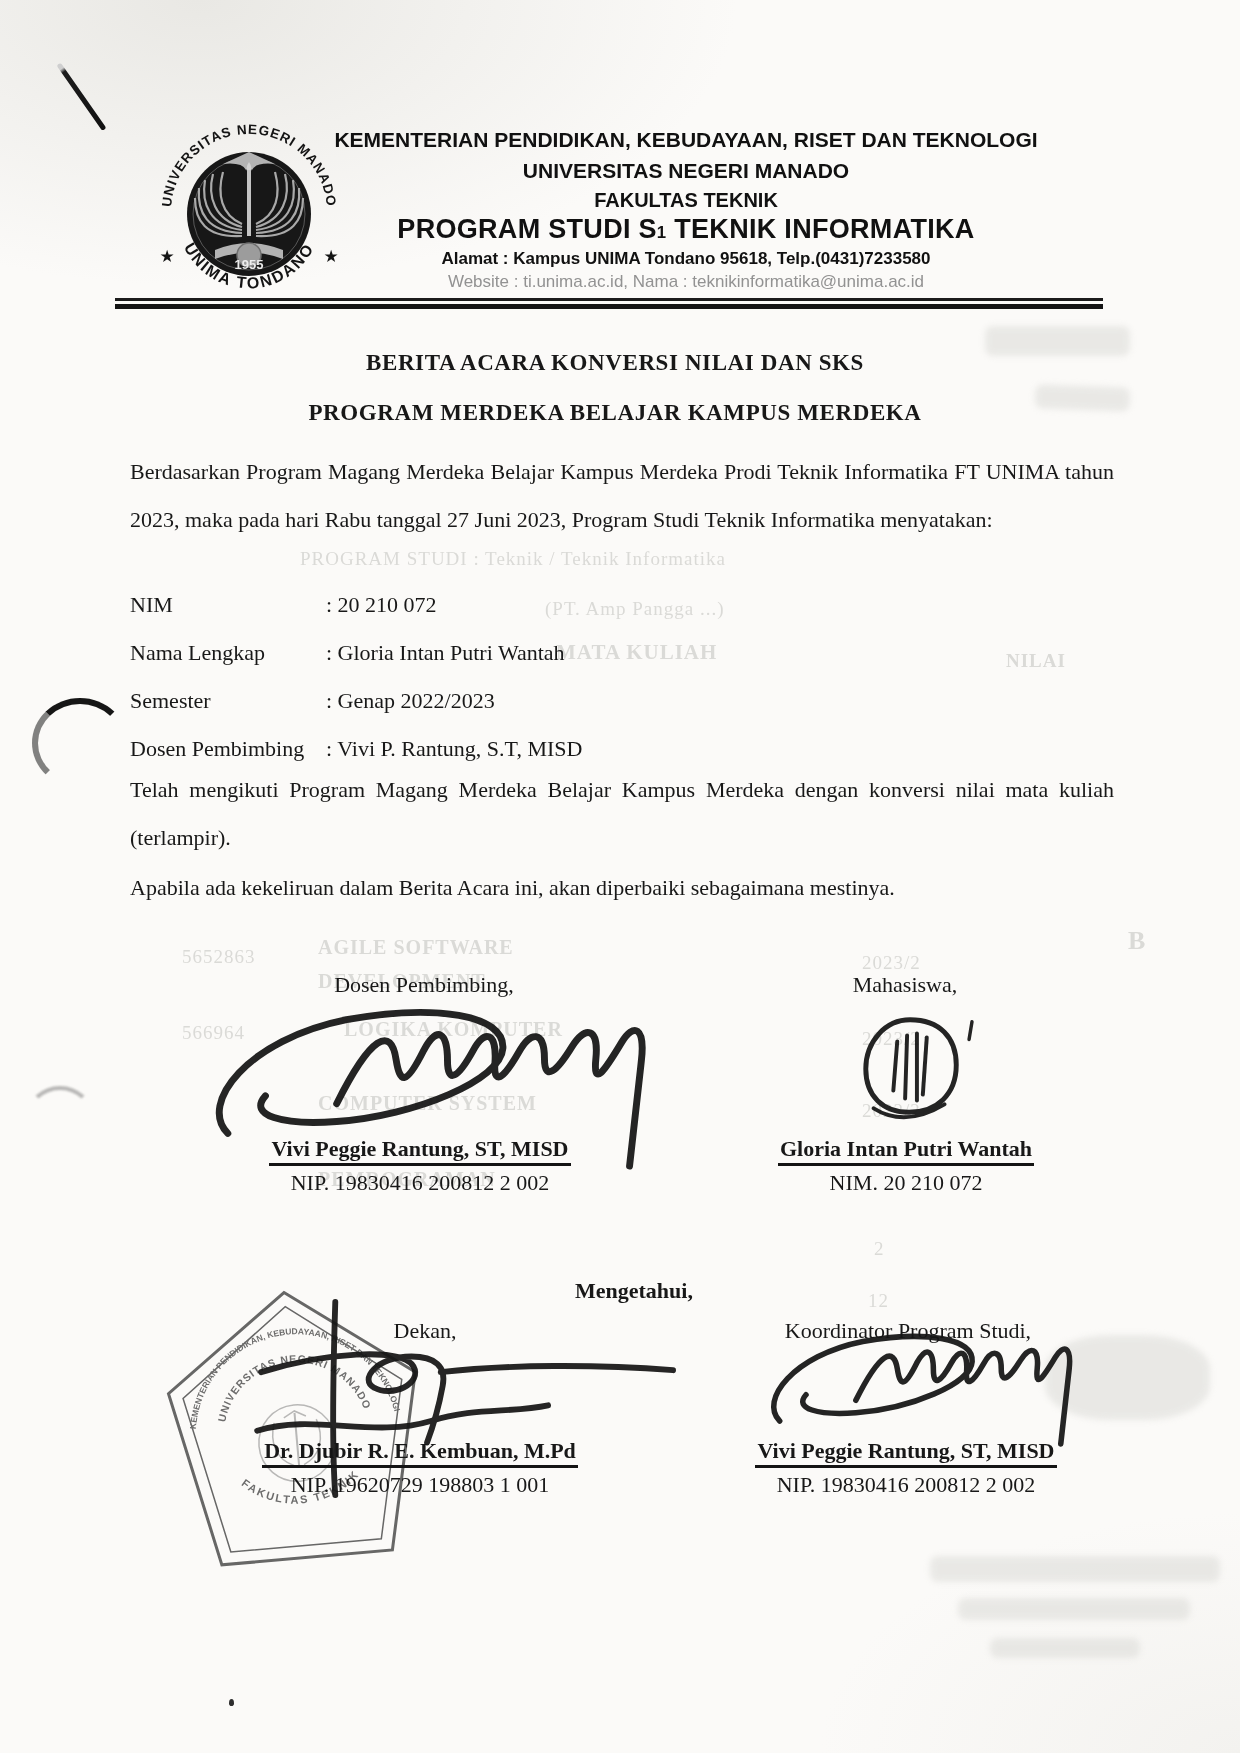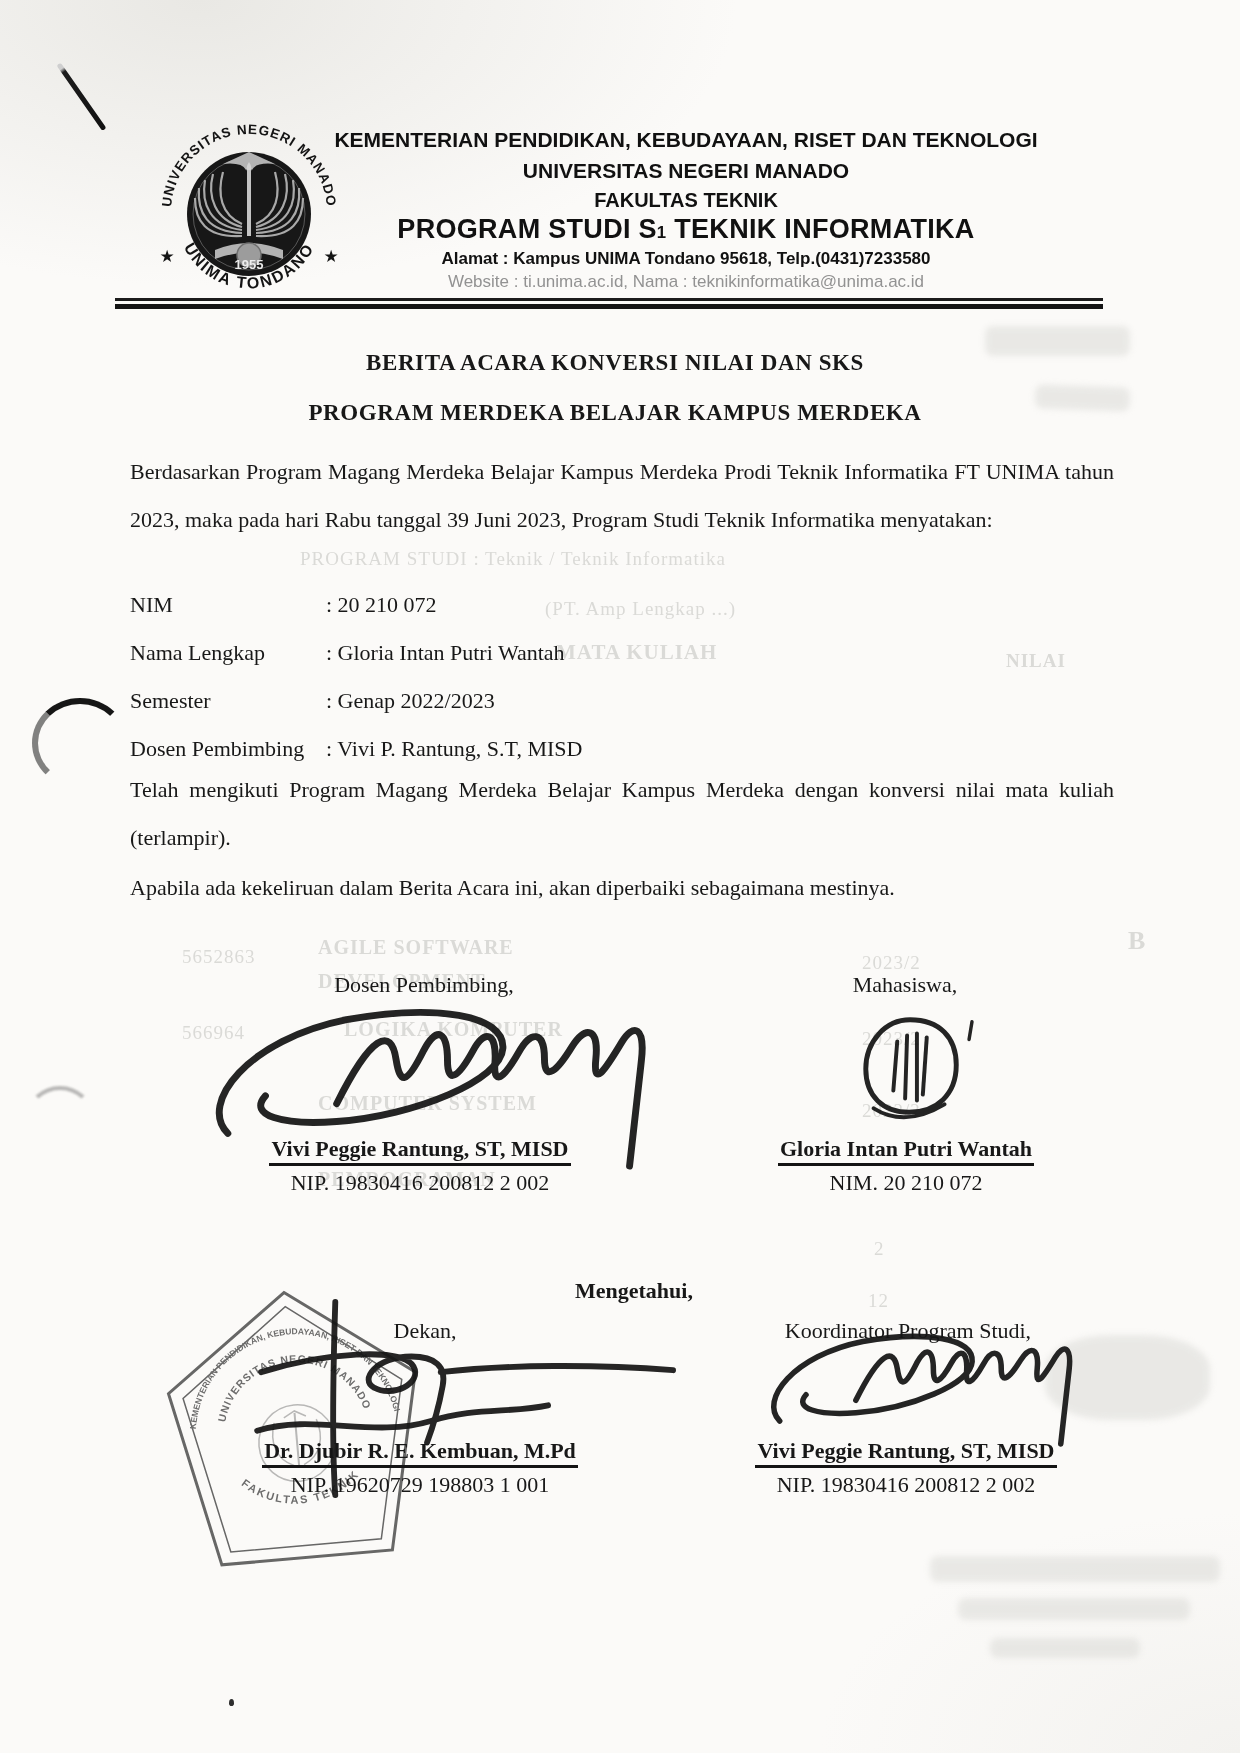--- a/index.html
+++ b/index.html
@@ -62,21 +62,21 @@
   <div class="abs arc2"></div>
   <div class="abs dot"></div>
   <div class="smudge" style="left:985px;top:326px;width:145px;height:30px;"></div>
   <div class="smudge" style="left:1035px;top:386px;width:95px;height:24px;transform:rotate(2deg);"></div>
   <div class="smudge" style="left:1045px;top:1335px;width:165px;height:85px;border-radius:40%;"></div>
   <div class="smudge" style="left:930px;top:1556px;width:290px;height:26px;"></div>
   <div class="smudge" style="left:958px;top:1598px;width:232px;height:22px;"></div>
   <div class="smudge" style="left:990px;top:1638px;width:150px;height:20px;"></div>
   <div>
       <span class="ghost" style="left: 300px; top: 548px; font-size: 19px;">PROGRAM STUDI      : Teknik / Teknik Informatika</span>
-      <span class="ghost" style="left: 545px; top: 598px; font-size: 19px;">(PT. Amp Lengkap ...)</span>
+      <span class="ghost" style="left: 545px; top: 598px; font-size: 19px;">(PT. Amp Pangga ...)</span>
       <span class="ghost" style="left: 556px; top: 640px; font-size: 21px; font-weight: bold;">MATA KULIAH</span>
       <span class="ghost" style="left: 1006px; top: 650px; font-size: 19px; font-weight: bold;">NILAI</span>
       <span class="ghost" style="left: 182px; top: 946px; font-size: 19px;">5652863</span>
       <span class="ghost" style="left: 318px; top: 936px; font-size: 20px; font-weight: bold;">AGILE SOFTWARE</span>
       <span class="ghost" style="left: 318px; top: 970px; font-size: 20px; font-weight: bold;">DEVELOPMENT</span>
       <span class="ghost" style="left: 862px; top: 952px; font-size: 19px;">2023/2</span>
       <span class="ghost" style="left: 1128px; top: 926px; font-size: 26px; font-weight: bold;">B</span>
       <span class="ghost" style="left: 182px; top: 1022px; font-size: 19px;">566964</span>
       <span class="ghost" style="left: 318px; top: 1018px; font-size: 20px; font-weight: bold; margin-left: 26px;">LOGIKA KOMPUTER</span>
       <span class="ghost" style="left: 862px; top: 1028px; font-size: 19px;">2023/2</span>
@@ -131,21 +131,21 @@
     <div class="lh-line lh-prog"><span>PROGRAM STUDI S</span><span class="sub">1</span><span> TEKNIK INFORMATIKA</span></div>
     <div class="lh-line lh-addr">Alamat : Kampus UNIMA Tondano 95618, Telp.(0431)7233580</div>
     <div class="lh-line lh-web">Website : ti.unima.ac.id, Nama : teknikinformatika@unima.ac.id</div>
   </div>
   <div class="abs rule-thin"></div>
   <div class="abs rule-thick"></div>
 
   <div class="abs title title1">BERITA ACARA KONVERSI NILAI DAN SKS</div>
   <div class="abs title title2">PROGRAM MERDEKA BELAJAR KAMPUS MERDEKA</div>
 
-  <div class="abs para p1">Berdasarkan Program Magang Merdeka Belajar Kampus Merdeka Prodi Teknik Informatika FT UNIMA tahun 2023, maka pada hari Rabu tanggal 39 Juni 2023, Program Studi Teknik Informatika menyatakan:</div>
+  <div class="abs para p1">Berdasarkan Program Magang Merdeka Belajar Kampus Merdeka Prodi Teknik Informatika FT UNIMA tahun 2023, maka pada hari Rabu tanggal 27 Juni 2023, Program Studi Teknik Informatika menyatakan:</div>
 
   <div class="abs field f0"><span class="flabel">NIM</span><span>: 20 210 072</span></div>
   <div class="abs field f1"><span class="flabel">Nama Lengkap</span><span>: Gloria Intan Putri Wantah</span></div>
   <div class="abs field f2"><span class="flabel">Semester</span><span>: Genap 2022/2023</span></div>
   <div class="abs field f3"><span class="flabel">Dosen Pembimbing</span><span>: Vivi P. Rantung, S.T, MISD</span></div>
 
   <div class="abs para p2">Telah mengikuti Program Magang Merdeka Belajar Kampus Merdeka dengan konversi nilai mata kuliah (terlampir).</div>
   <div class="abs para p3">Apabila ada kekeliruan dalam Berita Acara ini, akan diperbaiki sebagaimana mestinya.</div>
 
   <div class="abs role" style="left:254px;top:972px;width:340px;">Dosen Pembimbing,</div>

